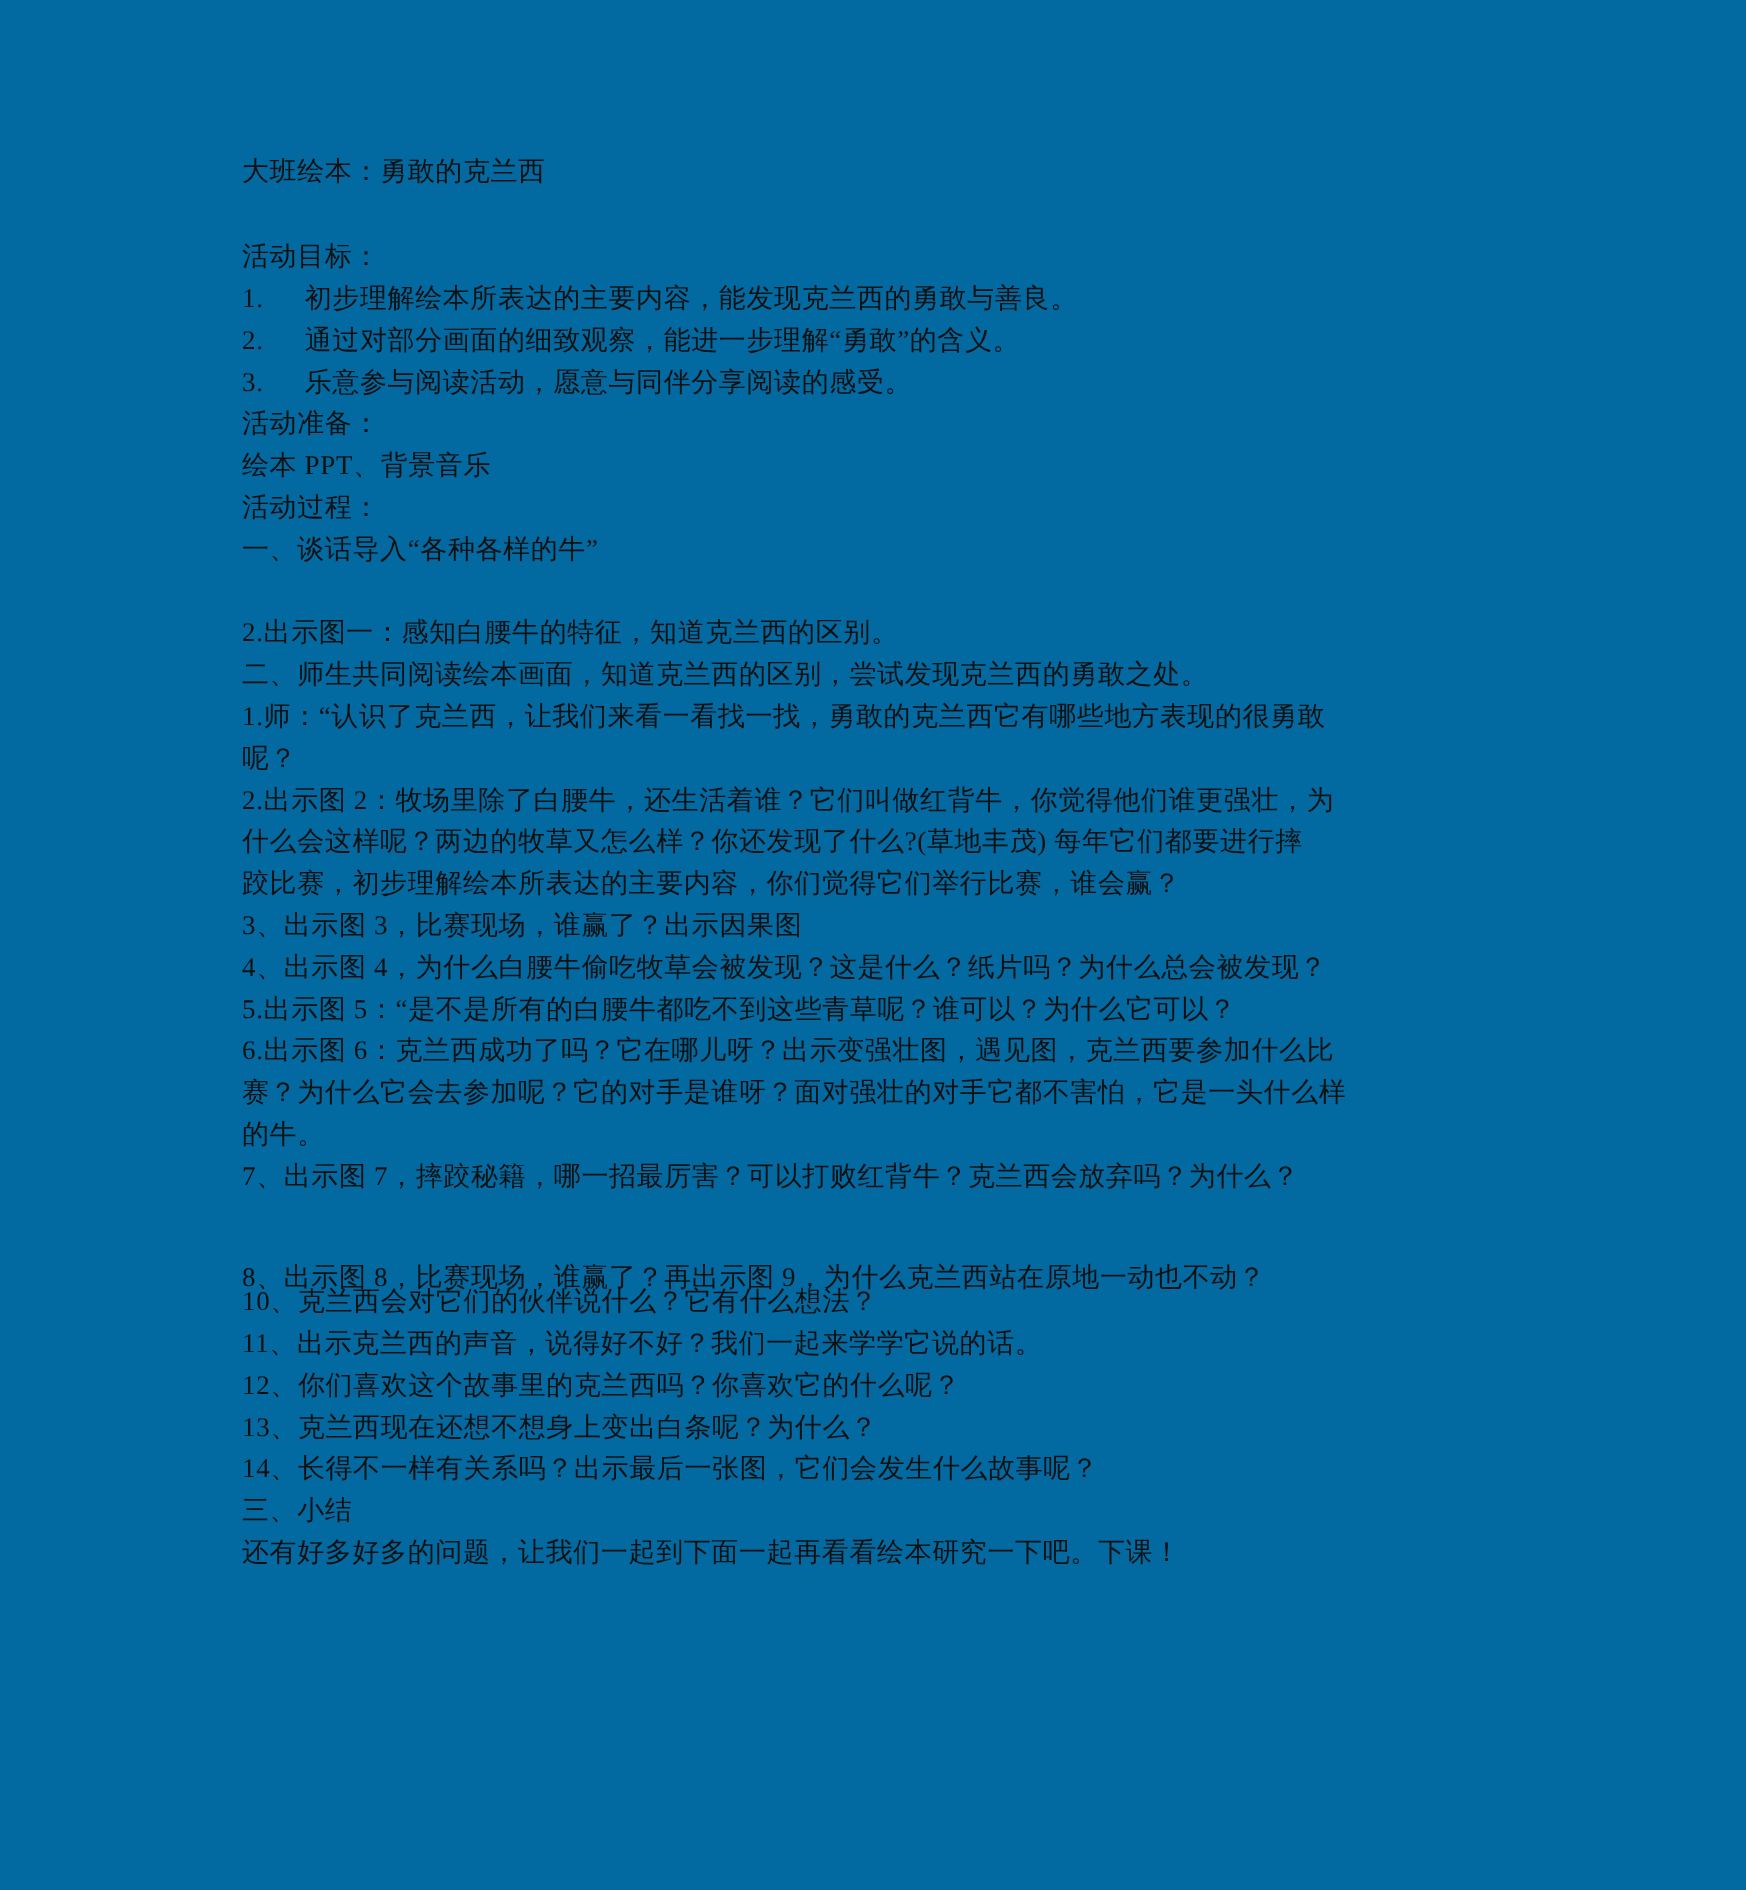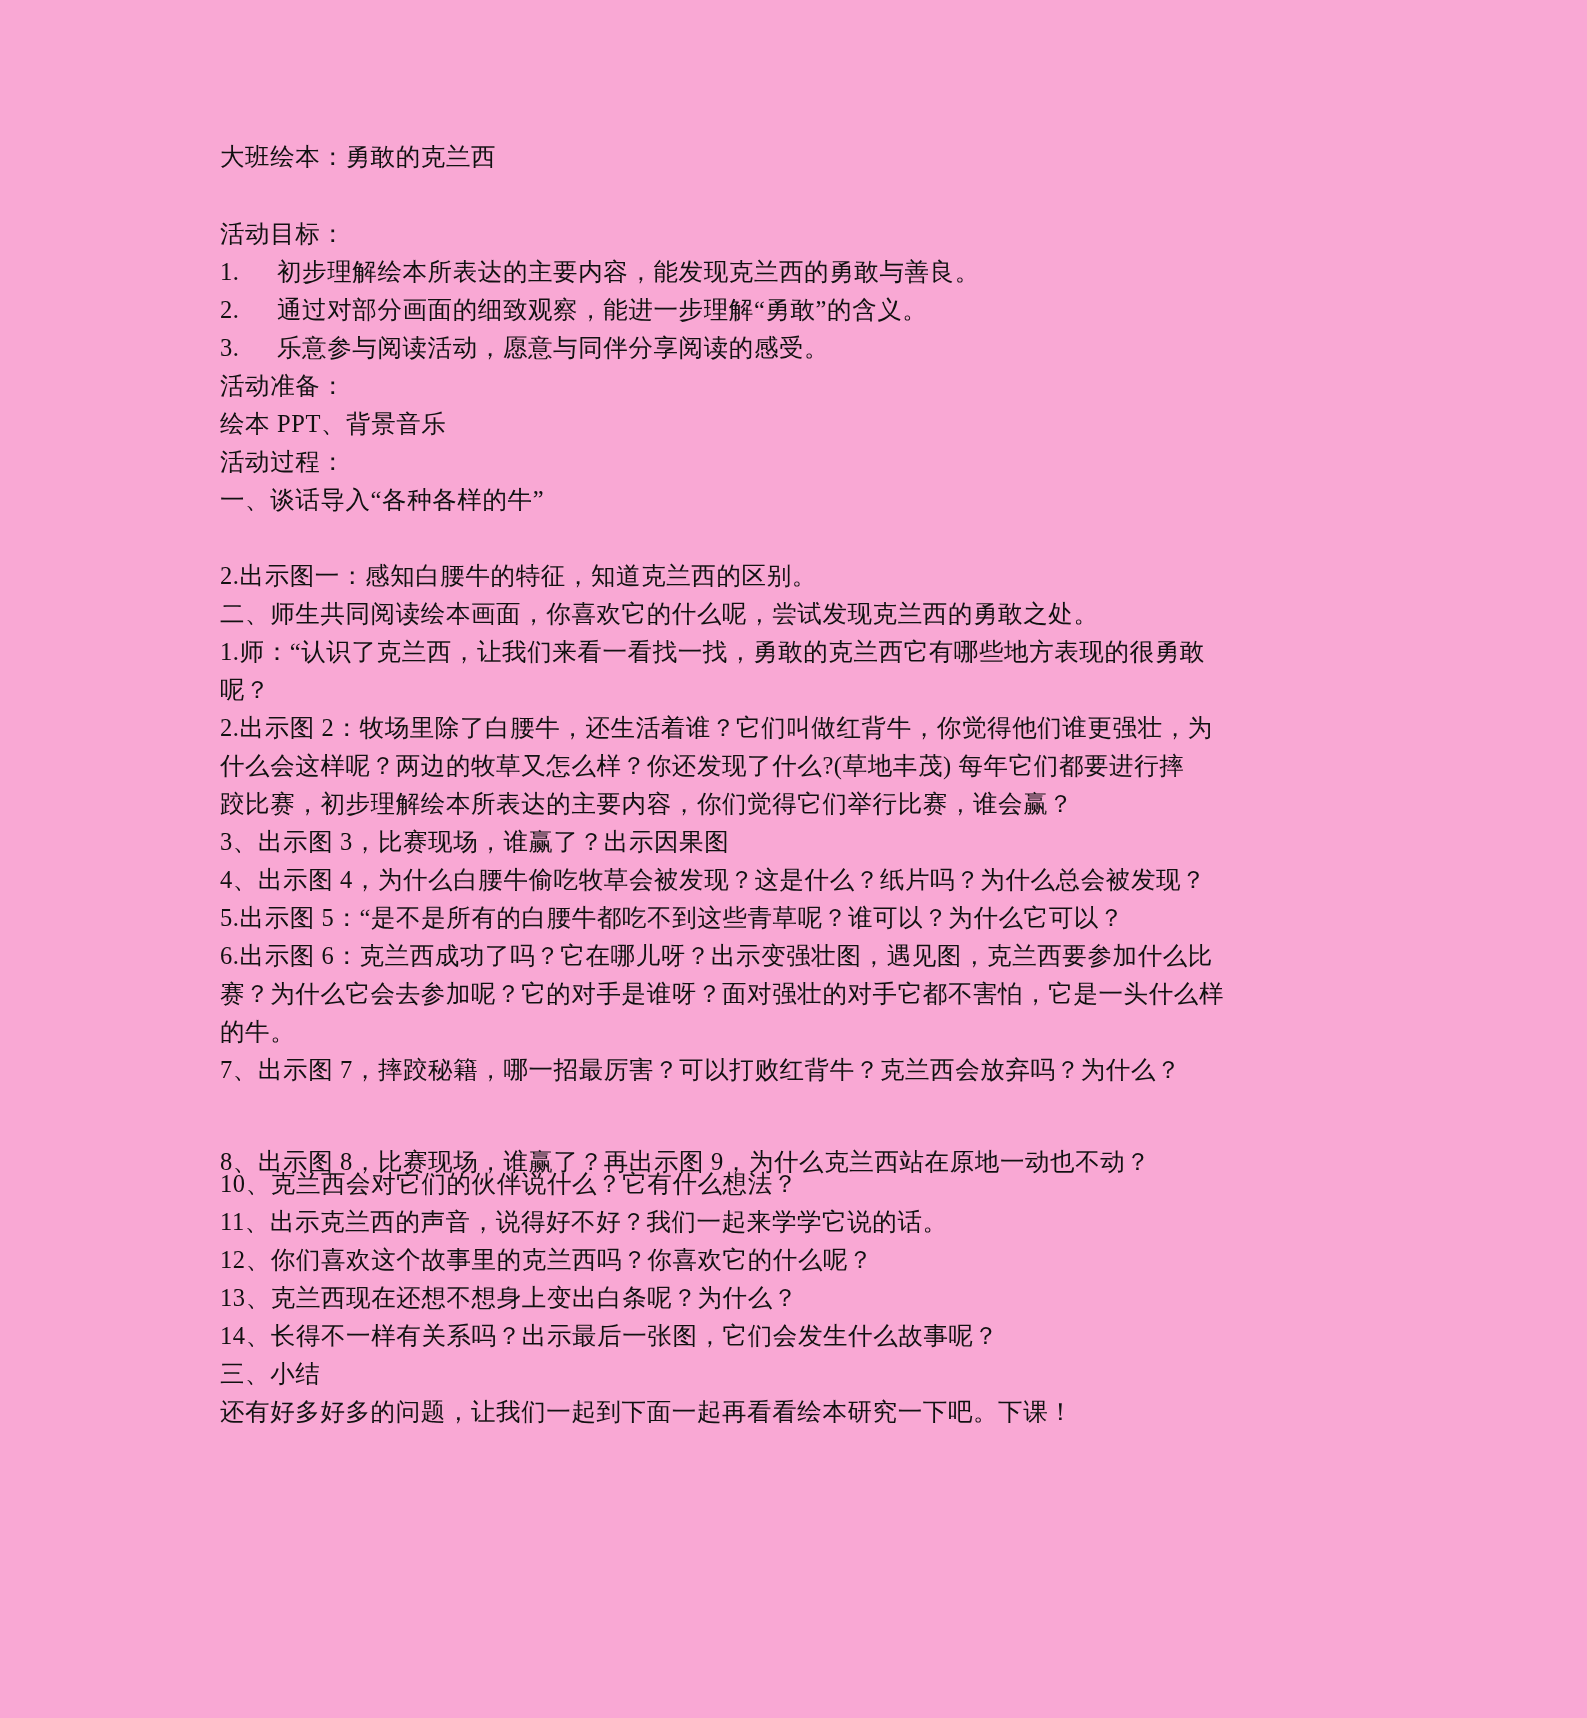--- a/index.html
+++ b/index.html
@@ -14,21 +14,21 @@
       overflow: hidden;
       font-family: "Liberation Serif", "DejaVu Serif", serif;
       color: #111111;
     }
     .page {
       position: absolute;
       left: 0;
       top: 0;
       width: 1587px;
       height: 1718px;
-      background: #f9a8d4;
+      background: #0369a1;
     }
     .line {
       position: absolute;
       left: 220px;
       font-size: 24.5px;
       line-height: 30px;
       white-space: nowrap;
       letter-spacing: 0.6px;
     }
     .num {
@@ -55,21 +55,21 @@
     <span class="num">3.</span><span>乐意参与阅读活动，愿意与同伴分享阅读的感受。</span>
   </div>
 
   <div class="line" style="top:371px">活动准备：</div>
   <div class="line" style="top:409px">绘本 PPT、背景音乐</div>
   <div class="line" style="top:447px">活动过程：</div>
 
   <div class="line" style="top:485px">一、谈话导入“各种各样的牛”</div>
   <div class="line" style="top:561px">2.出示图一：感知白腰牛的特征，知道克兰西的区别。</div>
 
-  <div class="line" style="top:599px">二、师生共同阅读绘本画面，你喜欢它的什么呢，尝试发现克兰西的勇敢之处。</div>
+  <div class="line" style="top:599px">二、师生共同阅读绘本画面，知道克兰西的区别，尝试发现克兰西的勇敢之处。</div>
   <div class="line" style="top:637px">1.师：“认识了克兰西，让我们来看一看找一找，勇敢的克兰西它有哪些地方表现的很勇敢</div>
   <div class="line" style="top:675px">呢？</div>
   <div class="line" style="top:713px">2.出示图 2：牧场里除了白腰牛，还生活着谁？它们叫做红背牛，你觉得他们谁更强壮，为</div>
   <div class="line" style="top:751px">什么会这样呢？两边的牧草又怎么样？你还发现了什么?(草地丰茂) 每年它们都要进行摔</div>
   <div class="line" style="top:789px">跤比赛，初步理解绘本所表达的主要内容，你们觉得它们举行比赛，谁会赢？</div>
   <div class="line" style="top:827px">3、出示图 3，比赛现场，谁赢了？出示因果图</div>
   <div class="line" style="top:865px">4、出示图 4，为什么白腰牛偷吃牧草会被发现？这是什么？纸片吗？为什么总会被发现？</div>
   <div class="line" style="top:903px">5.出示图 5：“是不是所有的白腰牛都吃不到这些青草呢？谁可以？为什么它可以？</div>
   <div class="line" style="top:941px">6.出示图 6：克兰西成功了吗？它在哪儿呀？出示变强壮图，遇见图，克兰西要参加什么比</div>
   <div class="line" style="top:979px">赛？为什么它会去参加呢？它的对手是谁呀？面对强壮的对手它都不害怕，它是一头什么样</div>

